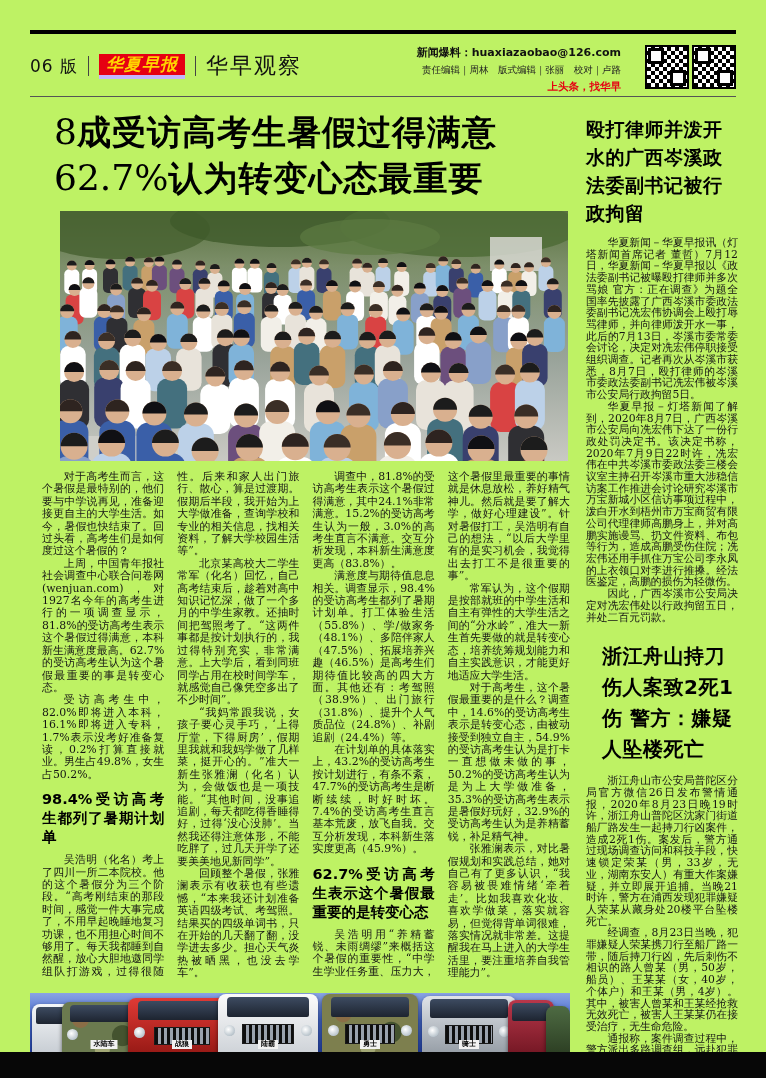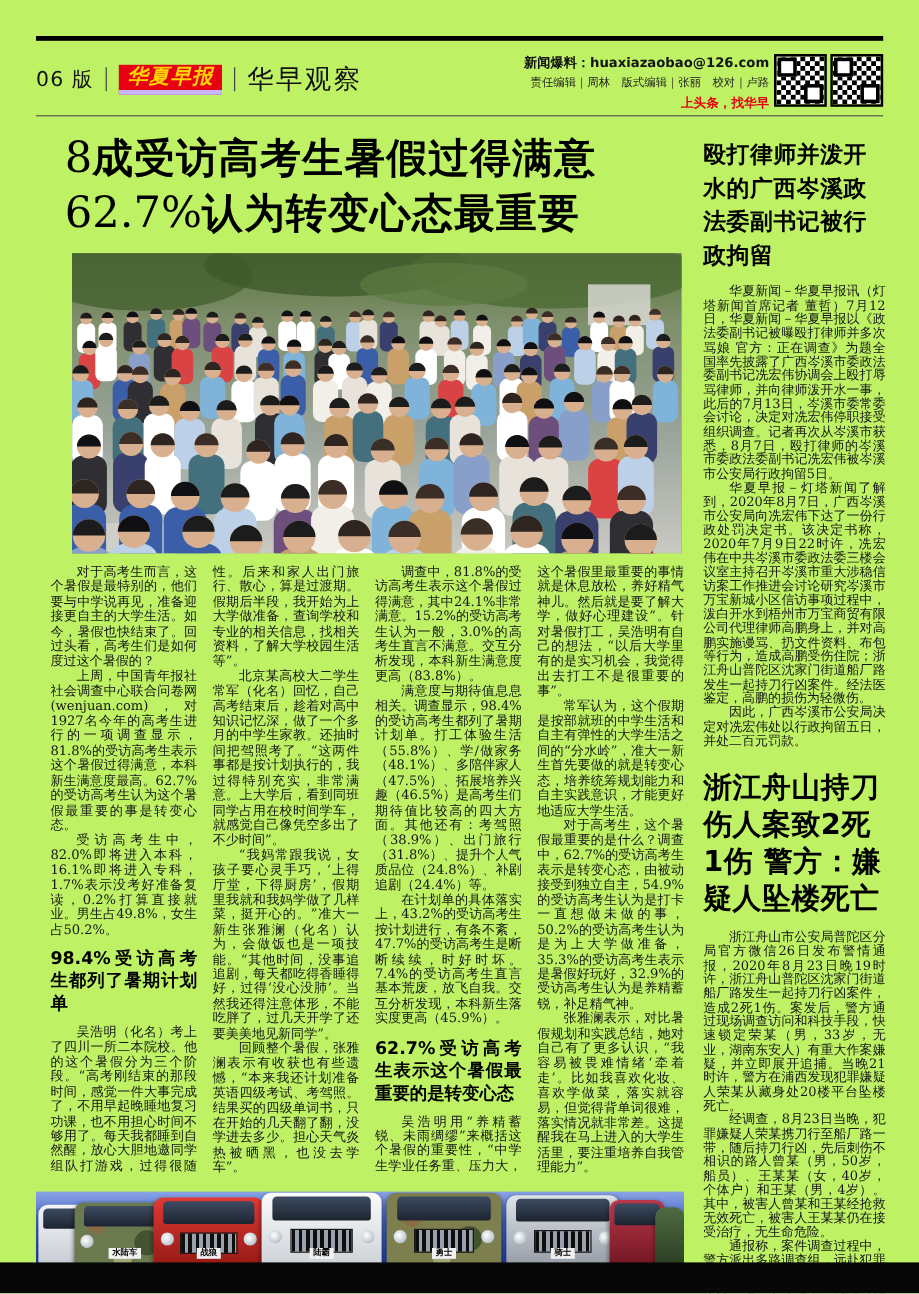--- a/index.html
+++ b/index.html
@@ -7,21 +7,21 @@
         font-family:"DejaVu Sans","Liberation Sans",sans-serif;color:#111;}
   
   .top-rule{margin:30px 30px 0 30px;height:4px;background:#000;}
   .masthead{margin:7px 30px 3px 30px;height:52px;display:flex;justify-content:space-between;align-items:flex-start;}
   .mast-left{display:flex;align-items:center;margin-top:10px;}
   .page-no{font-size:17px;letter-spacing:1px;}
   .vsep{width:1px;height:20px;background:#444;margin:0 10px;}
   .brand-box{background:#e60012;color:#ffd400;font-weight:700;font-size:17px;letter-spacing:1px;
              padding:0 7px 1px 7px;line-height:20px;font-style:italic;border-bottom:4px solid #c4b5fd;}
   .section-name{font-size:22px;letter-spacing:2px;}
-  .mast-right{display:flex;align-items:flex-start;gap:4px;margin-top:4px;}
+  .mast-right{display:flex;align-items:flex-start;gap:24px;margin-top:4px;}
   .mast-info{text-align:right;line-height:15px;}
   .tipline{font-size:11px;font-weight:700;}
   .editors{font-size:9.5px;color:#222;margin-top:2px;}
   .slogan{font-size:10.5px;font-weight:700;color:#e60012;margin-top:2px;}
   .qr-wrap{display:flex;gap:3px;}
   .qr{width:44px;height:44px;border:2px solid #000;box-sizing:border-box;position:relative;
       background:conic-gradient(#000 25%,#fff 0 50%,#000 0 75%,#fff 0) 0 0/8px 8px;}
   .qr::before,.qr::after{content:"";position:absolute;width:10px;height:10px;border:3px solid #000;background:#fff;}
   .qr::before{top:1px;left:1px;} .qr::after{bottom:1px;right:1px;}
   .thin-rule{margin:0 30px;border-top:1px solid #555;}
@@ -34,21 +34,21 @@
   h1 .hl-num{font-family:"DejaVu Serif","Liberation Serif",serif;font-weight:400;font-size:36px;letter-spacing:0;}
   .photo{margin-left:18px;width:508px;height:250px;display:block;background:#8fa08a;}
   .body-flow{margin-top:10px;height:514px;column-count:4;column-gap:13px;column-fill:auto;overflow:hidden;
              font-family:"DejaVu Serif","Liberation Serif",serif;font-size:10.9px;line-height:12.4px;
              text-align:justify;color:#141414;}
   .body-flow p{margin:0;text-indent:2em;}
   .body-flow h3{font-family:"DejaVu Sans","Liberation Sans",sans-serif;font-size:14.5px;line-height:19px;
                 font-weight:700;margin:9px 0 7px 0;text-indent:0;color:#000;}
   
   .side-col h2{font-size:19px;line-height:28px;font-weight:900;margin:0 0 10px 0;color:#000;letter-spacing:.5px;}
-  .side-col h2.second{font-size:24px;line-height:31px;margin:18px 0 10px 0;}
+  .side-col h2.second{font-size:20px;line-height:31px;margin:18px 0 10px 16px;}
   .side-col p{margin:0;text-indent:2em;text-align:justify;font-family:"DejaVu Serif","Liberation Serif",serif;
               font-size:10.8px;line-height:11.7px;color:#141414;}
   
   .ad-strip{position:relative;margin:8px 0 0 -12px;width:540px;height:70px;overflow:hidden;
             background:linear-gradient(180deg,#8aa3e4 0%,#4468cc 38%,#1b3aa6 100%);}
   .car{position:absolute;bottom:3px;border-radius:8px 8px 3px 3px;box-shadow:0 2px 4px rgba(0,0,0,.55);}
   .car .ws{position:absolute;top:3px;left:9%;right:9%;height:30%;background:linear-gradient(#3d4b61,#1d2430);border-radius:4px 4px 2px 2px;}
   .car .gr{position:absolute;top:46%;left:24%;right:24%;height:26%;border:1px solid #1a1a1a;
            background:repeating-linear-gradient(90deg,#0e0e0e 0 3px,#9aa2ad 3px 6px);}
   .car .hl{position:absolute;top:47%;width:11px;height:11px;border-radius:50%;background:radial-gradient(circle at 40% 40%,#fff,#b9c4cc 70%,#6b7680);}
@@ -510,38 +510,38 @@
         <p>北京某高校大二学生常军（化名）回忆，自己高考结束后，趁着对高中知识记忆深，做了一个多月的中学生家教。还抽时间把驾照考了。“这两件事都是按计划执行的，我过得特别充实，非常满意。上大学后，看到同班同学占用在校时间学车，就感觉自己像凭空多出了不少时间”。</p>
         <p>“我妈常跟我说，女孩子要心灵手巧，‘上得厅堂，下得厨房’，假期里我就和我妈学做了几样菜，挺开心的。”准大一新生张雅澜（化名）认为，会做饭也是一项技能。“其他时间，没事追追剧，每天都吃得香睡得好，过得‘没心没肺’。当然我还得注意体形，不能吃胖了，过几天开学了还要美美地见新同学”。</p>
         <p>回顾整个暑假，张雅澜表示有收获也有些遗憾，“本来我还计划准备英语四级考试、考驾照。结果买的四级单词书，只在开始的几天翻了翻，没学进去多少。担心天气炎热被晒黑，也没去学车”。</p>
         <p>调查中，81.8%的受访高考生表示这个暑假过得满意，其中24.1%非常满意。15.2%的受访高考生认为一般，3.0%的高考生直言不满意。交互分析发现，本科新生满意度更高（83.8%）。</p>
         <p>满意度与期待值息息相关。调查显示，98.4%的受访高考生都列了暑期计划单。打工体验生活（55.8%）、学/做家务（48.1%）、多陪伴家人（47.5%）、拓展培养兴趣（46.5%）是高考生们期待值比较高的四大方面。其他还有：考驾照（38.9%）、出门旅行（31.8%）、提升个人气质品位（24.8%）、补剧追剧（24.4%）等。</p>
         <p>在计划单的具体落实上，43.2%的受访高考生按计划进行，有条不紊，47.7%的受访高考生是断断续续，时好时坏。7.4%的受访高考生直言基本荒废，放飞自我。交互分析发现，本科新生落实度更高（45.9%）。</p>
 
         <h3>62.7%受访高考生表示这个暑假最重要的是转变心态</h3>
         <p>吴浩明用“养精蓄锐、未雨绸缪”来概括这个暑假的重要性，“中学生学业任务重、压力大，这个暑假里最重要的事情就是休息放松，养好精气神儿。然后就是要了解大学，做好心理建设”。针对暑假打工，吴浩明有自己的想法，“以后大学里有的是实习机会，我觉得出去打工不是很重要的事”。</p>
         <p>常军认为，这个假期是按部就班的中学生活和自主有弹性的大学生活之间的“分水岭”，准大一新生首先要做的就是转变心态，培养统筹规划能力和自主实践意识，才能更好地适应大学生活。</p>
-        <p>对于高考生，这个暑假最重要的是什么？调查中，62.7%的受访高考生表示是转变心态，由被动接受到独立自主，54.9%的受访高考生认为是打卡一直想做未做的事，50.2%的受访高考生认为是为上大学做准备，35.3%的受访高考生表示是暑假好玩好，32.9%的受访高考生认为是养精蓄锐，补足精气神。</p>
+        <p>对于高考生，这个暑假最重要的是什么？调查中，14.6%的受访高考生表示是转变心态，由被动接受到独立自主，54.9%的受访高考生认为是打卡一直想做未做的事，50.2%的受访高考生认为是为上大学做准备，35.3%的受访高考生表示是暑假好玩好，32.9%的受访高考生认为是养精蓄锐，补足精气神。</p>
         <p>张雅澜表示，对比暑假规划和实践总结，她对自己有了更多认识，“我容易被畏难情绪‘牵着走’。比如我喜欢化妆、喜欢学做菜，落实就容易，但觉得背单词很难，落实情况就非常差。这提醒我在马上进入的大学生活里，要注重培养自我管理能力”。</p>
 
       </div>
 
       <div class="ad-strip">
         <div class="car car--van" style="left:2px;width:42px;height:56px;">
           <div class="ws"></div>
             <div class="bumper"></div>
         </div>
         <div class="car car--camo" style="left:32px;width:84px;height:58px;">
           <div class="ws"></div>
           <div class="hl l"></div>
             <div class="hl r"></div>
           <span class="plate">水陆车</span>
           <div class="bumper"></div>
         </div>
-        <div class="car car--red" style="left:98px;width:92px;height:62px;">
+        <div class="car car--red" style="left:98px;width:92px;height:62px;padding-left:16px;">
           <div class="ws"></div>
             <div class="gr"></div>
           <div class="hl l"></div>
             <div class="hl r"></div>
           <span class="plate">战狼</span>
           <div class="bumper"></div>
         </div>
         <div class="car car--white" style="left:188px;width:100px;height:66px;">
           <div class="ws"></div>
             <div class="gr"></div>
@@ -573,21 +573,21 @@
         <div class="car car--greenjeep" style="left:516px;width:24px;height:54px;">
           <div class="bumper"></div>
         </div>
       </div>
     </div>
 
     <aside class="side-col">
       <article>
         <h2>殴打律师并泼开水的广西岑溪政法委副书记被行政拘留</h2>
         <p>华夏新闻－华夏早报讯（灯塔新闻首席记者 董哲）7月12日，华夏新闻－华夏早报以《政法委副书记被曝殴打律师并多次骂娘 官方：正在调查》为题全国率先披露了广西岑溪市委政法委副书记冼宏伟协调会上殴打辱骂律师，并向律师泼开水一事，此后的7月13日，岑溪市委常委会讨论，决定对冼宏伟停职接受组织调查。记者再次从岑溪市获悉，8月7日，殴打律师的岑溪市委政法委副书记冼宏伟被岑溪市公安局行政拘留5日。</p>
-        <p>华夏早报－灯塔新闻了解到，2020年8月7日，广西岑溪市公安局向冼宏伟下达了一份行政处罚决定书。该决定书称，2020年7月9日22时许，冼宏伟在中共岑溪市委政法委三楼会议室主持召开岑溪市重大涉稳信访案工作推进会讨论研究岑溪市万宝新城小区信访事项过程中，泼白开水到梧州市万宝商贸有限公司代理律师高鹏身上，并对高鹏实施谩骂、扔文件资料、布包等行为，造成高鹏受伤住院；浙江舟山普陀区沈家门街道船厂路发生一起持刀行凶案件。经法医鉴定，高鹏的损伤为轻微伤。</p>
+        <p>华夏早报－灯塔新闻了解到，2020年8月7日，广西岑溪市公安局向冼宏伟下达了一份行政处罚决定书。该决定书称，2020年7月9日22时许，冼宏伟在中共岑溪市委政法委三楼会议室主持召开岑溪市重大涉稳信访案工作推进会讨论研究岑溪市万宝新城小区信访事项过程中，泼白开水到梧州市万宝商贸有限公司代理律师高鹏身上，并对高鹏实施谩骂、扔文件资料、布包等行为，造成高鹏受伤住院；冼宏伟还用手抓住万宝公司李永凤的上衣领口对李进行推搡。经法医鉴定，高鹏的损伤为轻微伤。</p>
         <p>因此，广西岑溪市公安局决定对冼宏伟处以行政拘留五日，并处二百元罚款。</p>
       </article>
       <article>
         <h2 class="second">浙江舟山持刀伤人案致2死1伤 警方：嫌疑人坠楼死亡</h2>
         <p>浙江舟山市公安局普陀区分局官方微信26日发布警情通报，2020年8月23日晚19时许，浙江舟山普陀区沈家门街道船厂路发生一起持刀行凶案件，造成2死1伤。案发后，警方通过现场调查访问和科技手段，快速锁定荣某（男，33岁，无业，湖南东安人）有重大作案嫌疑，并立即展开追捕。当晚21时许，警方在浦西发现犯罪嫌疑人荣某从藏身处20楼平台坠楼死亡。</p>
         <p>经调查，8月23日当晚，犯罪嫌疑人荣某携刀行至船厂路一带，随后持刀行凶，先后刺伤不相识的路人曾某（男，50岁，船员）、王某某（女，40岁，个体户）和王某（男，4岁）。其中，被害人曾某和王某经抢救无效死亡，被害人王某某仍在接受治疗，无生命危险。</p>
         <p>通报称，案件调查过程中，警方派出多路调查组，远赴犯罪嫌疑人荣某户籍所在地湖南省、原打工地广东等地，广泛走访犯罪嫌疑人荣某亲属、同村村民、工友，调查核实相关情况。初步查明，犯罪嫌疑人荣某性格孤僻，2018年在广东打工期间，已经出现睡眠障碍、精神焦虑、敏感多疑、幻听幻觉等，曾在打工所在地医院神经科就医。2018年底回湖南老家休养。2020年7月17日，犯罪嫌疑人荣某通过某网络招工平台介绍来舟务工，8月22日离职。</p>
 
       </article>
     </aside>

